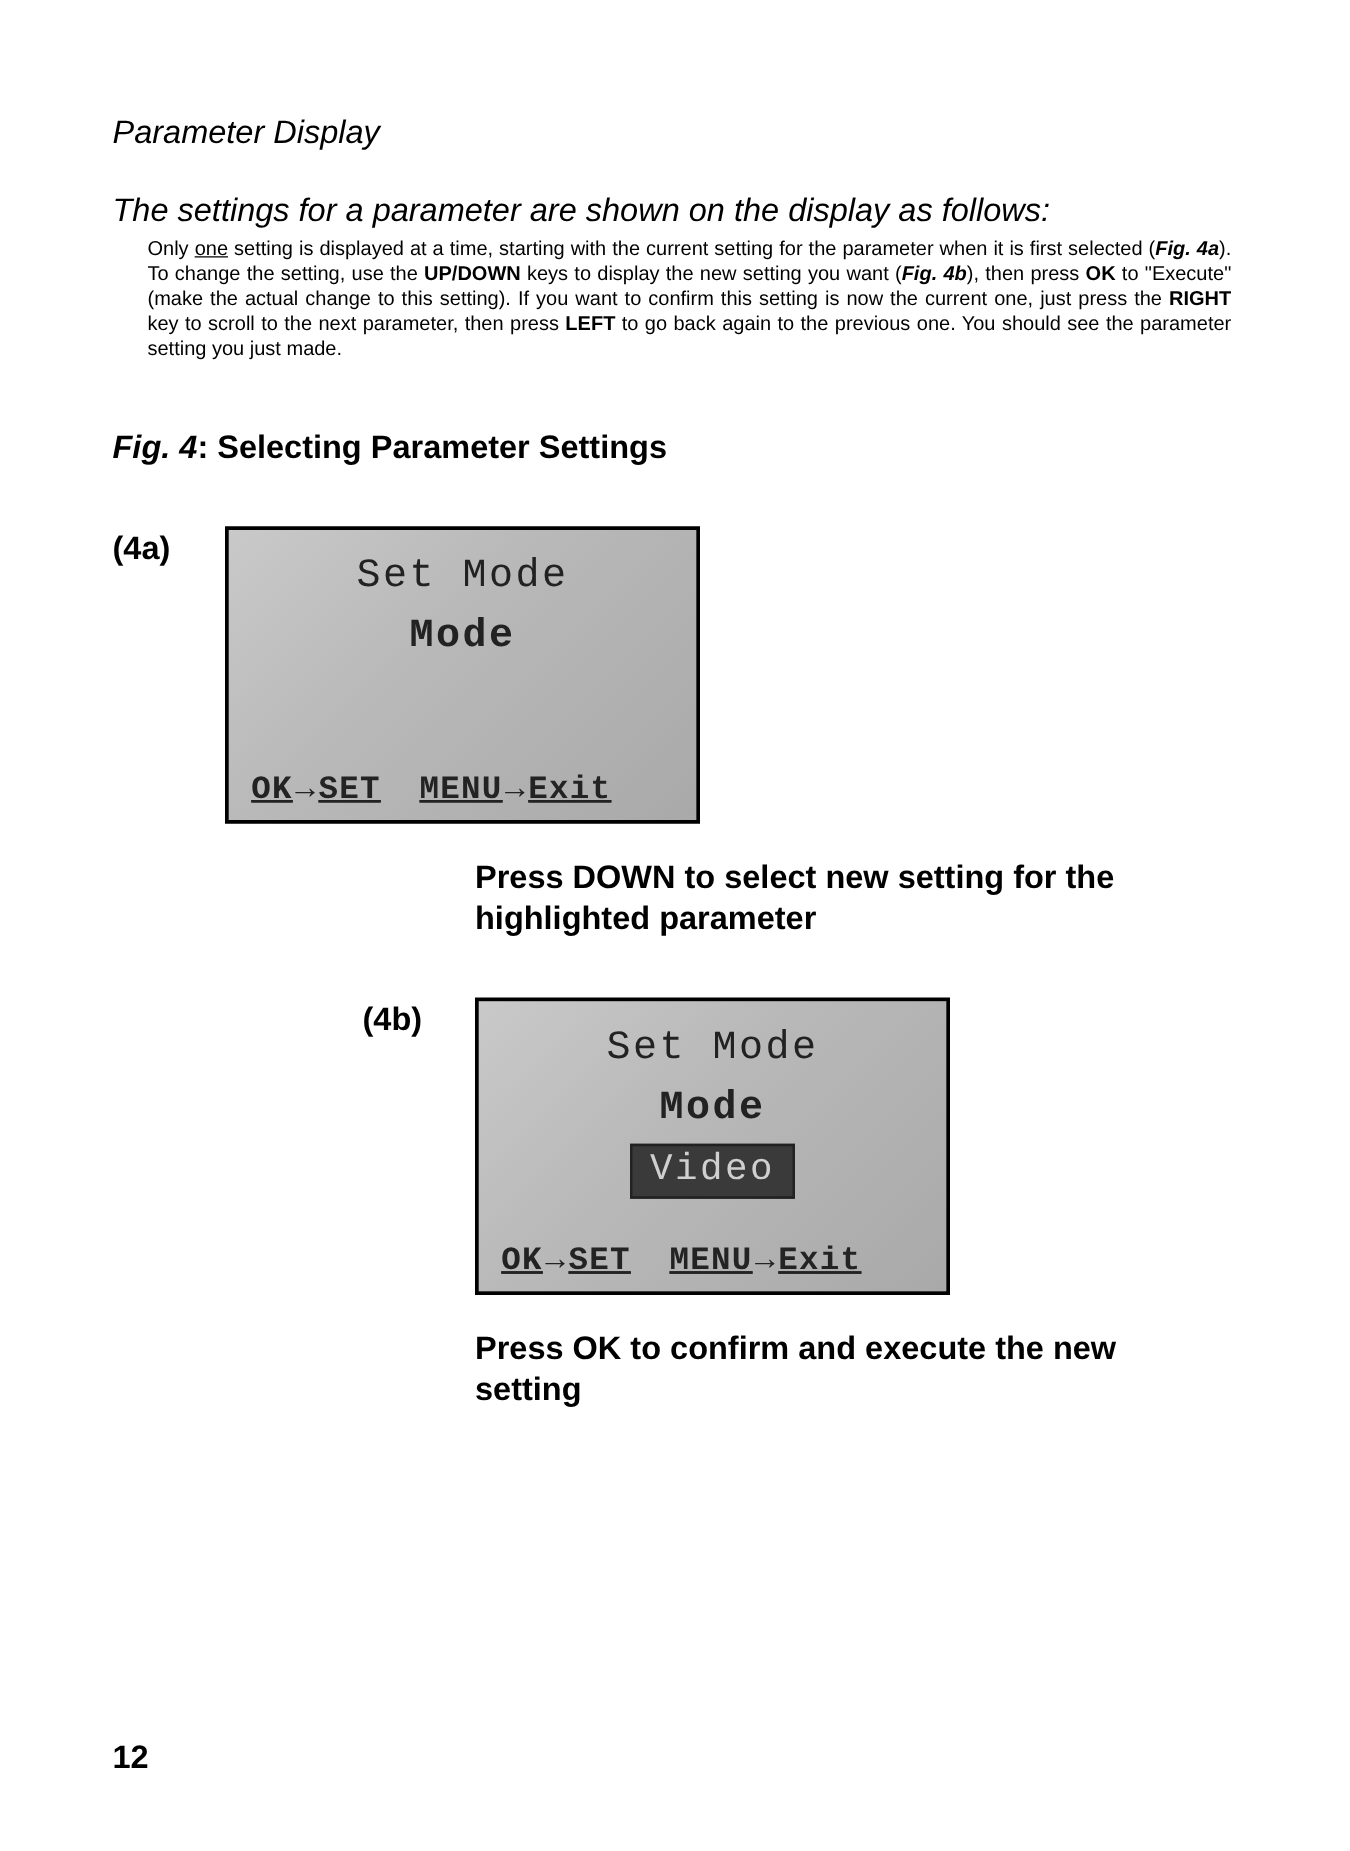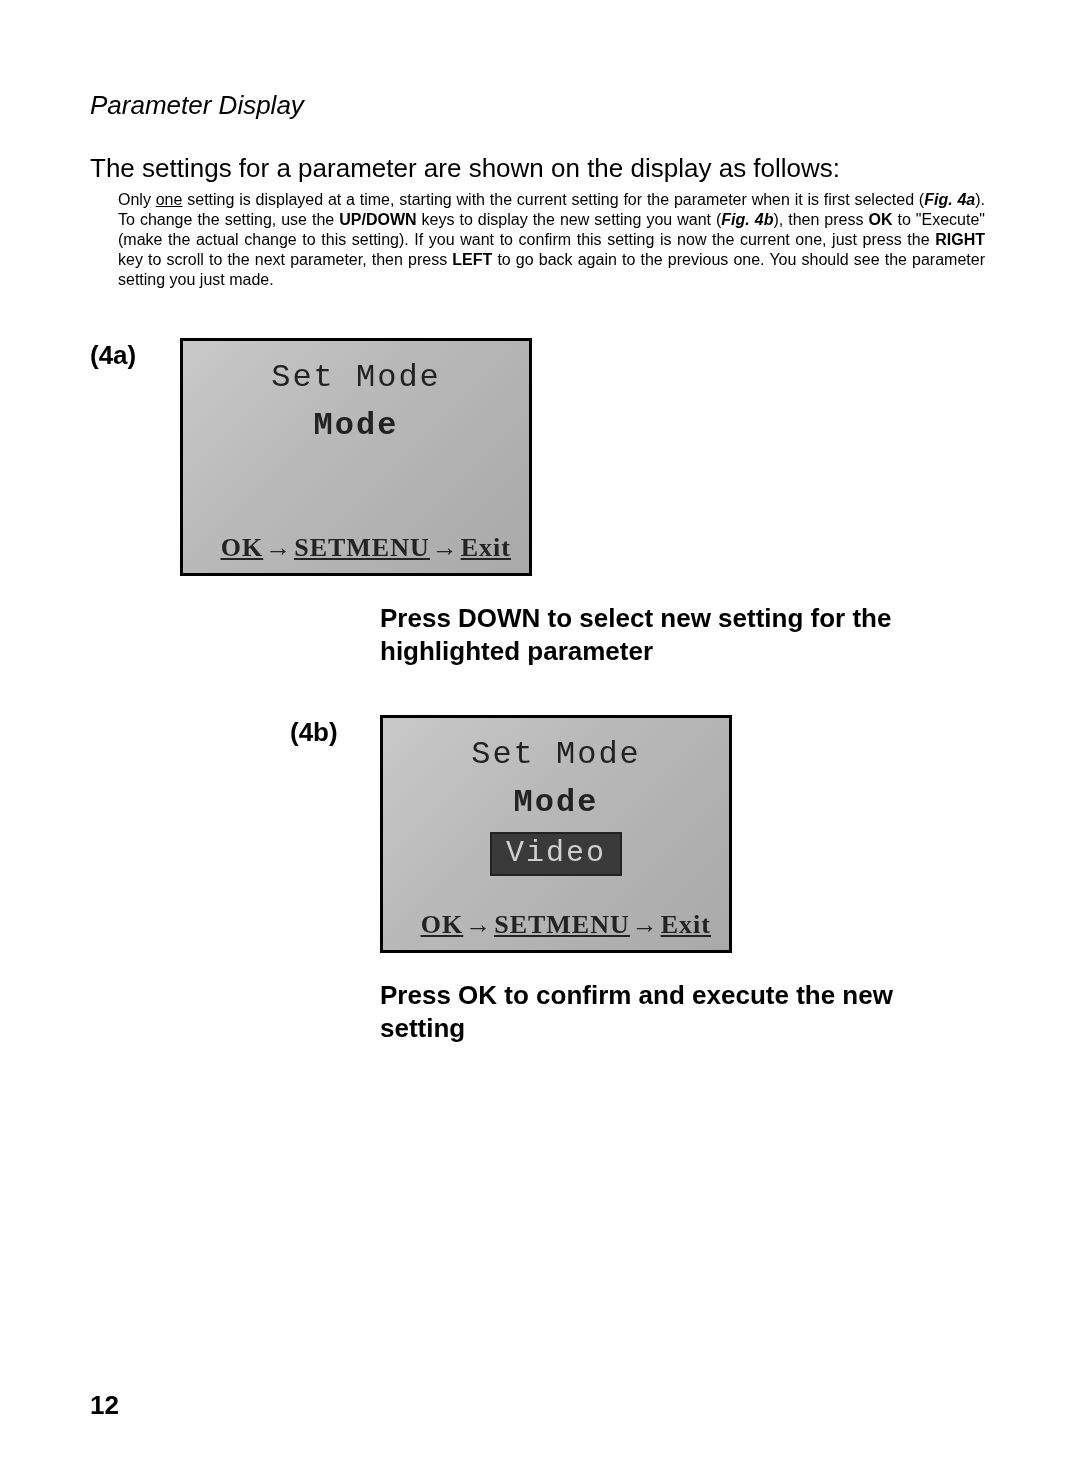--- a/index.html
+++ b/index.html
@@ -17,20 +17,21 @@
     position: relative;
   }
   .section-title {
     font-style: italic;
     font-size: 26px;
     margin-bottom: 32px;
   }
   .intro-line {
     font-size: 26px;
     margin: 0 0 6px 0;
+    font-style: italic;
   }
   .body-block {
     font-size: 16px;
     line-height: 1.25;
     text-align: justify;
     margin-left: 28px;
     margin-right: 0;
   }
   .u { text-decoration: underline; }
   .b { font-weight: bold; }
@@ -62,21 +63,21 @@
     flex: 0 0 auto;
   }
   .press-menu {
     font-weight: bold;
     font-size: 26px;
     margin-top: 56px;
   }
 
   
   .lcd {
-    width: 352px;
+    width: 380px;
     height: 238px;
     border: 3px solid #000;
     box-sizing: border-box;
     position: relative;
     background: linear-gradient(135deg, #c9c9c9 0%, #b9b9b9 40%, #a9a9a9 100%);
     font-family: "Courier New", Courier, monospace;
     color: #222;
     overflow: hidden;
   }
   .lcd .line {
@@ -97,27 +98,28 @@
     color: #cfcfcf;
     border: 2px solid #222;
     font-size: 30px;
     letter-spacing: 2px;
   }
   .lcd .footer {
     position: absolute;
     left: 0; right: 0;
     bottom: 10px;
     display: flex;
-    justify-content: flex-end;
+    justify-content: flex-start;
     padding: 0 18px;
-    font-family: Liberation Serif, serif;
+    font-family: Liberation Mono, monospace;
     font-weight: bold;
     font-size: 26px;
     letter-spacing: 1px;
     color: #232323;
+    gap: 31px;
   }
   .lcd .footer span { text-decoration: underline; }
   .lcd .arrow {
     font-weight: bold;
     padding: 0 2px;
     text-decoration: none !important;
     display: inline-block;
   }
 
   .mid-caption {
@@ -150,20 +152,23 @@
 <div class="page">
 
   <div class="section-title">Parameter Display</div>
 
   <div class="intro-line">The settings for a parameter are shown on the display as follows:</div>
 
   <div class="body-block">
     <span>Only </span><span class="u">one</span><span> setting is displayed at a time, starting with the current setting for the parameter when it is first selected (</span><span class="bi">Fig. 4a</span><span>). To change the setting, use the </span><span class="b">UP/DOWN</span><span> keys to display the new setting you want (</span><span class="bi">Fig. 4b</span><span>), then press </span><span class="b">OK</span><span> to "Execute" (make the actual change to this setting). If you want to confirm this setting is now the current one, just press the </span><span class="b">RIGHT</span><span> key to scroll to the next parameter, then press </span><span class="b">LEFT</span><span> to go back again to the previous one. You should see the parameter setting you just made.</span>
   </div>
 
+  <div class="fig-caption">
+    <span class="bi">Fig. 4</span><span class="b">: Selecting Parameter Settings</span>
+  </div>
 
   <div class="fig-row">
     <div class="fig-label-col">(4a)</div>
     <div class="fig-screen-col">
       <div class="lcd">
         <div class="line title">Set Mode</div>
         <div class="line param">Mode</div>
         <div class="footer">
           <span><span>OK</span><span class="arrow">→</span><span>SET</span></span>
           <span><span>MENU</span><span class="arrow">→</span><span>Exit</span></span>

